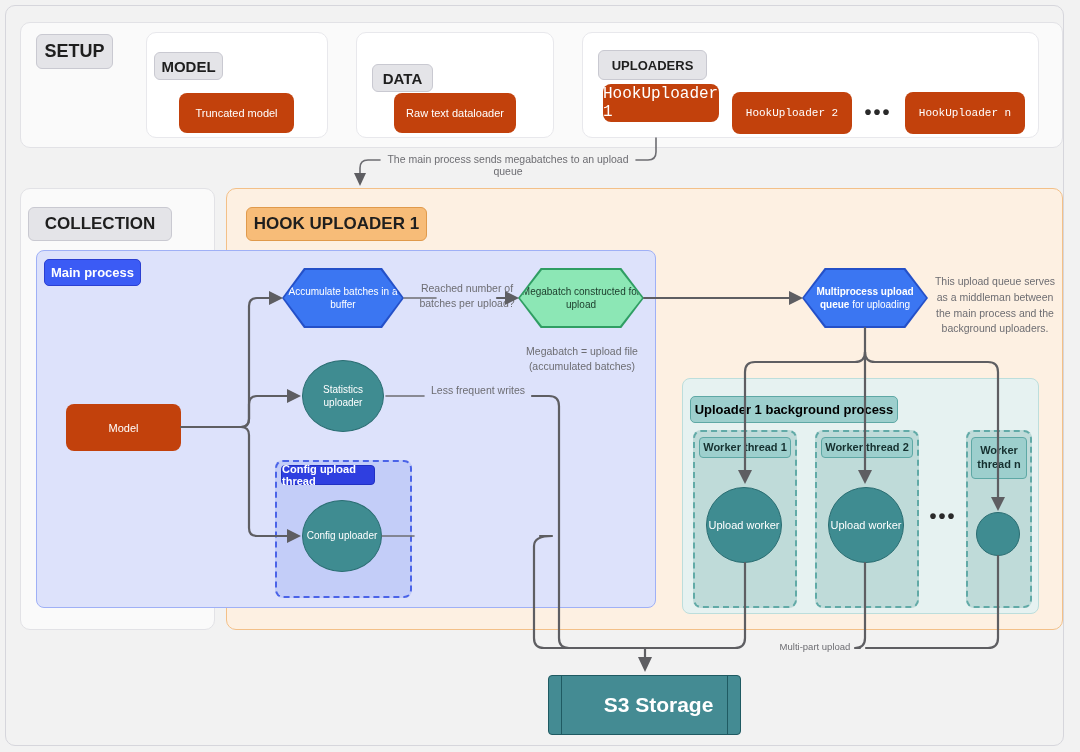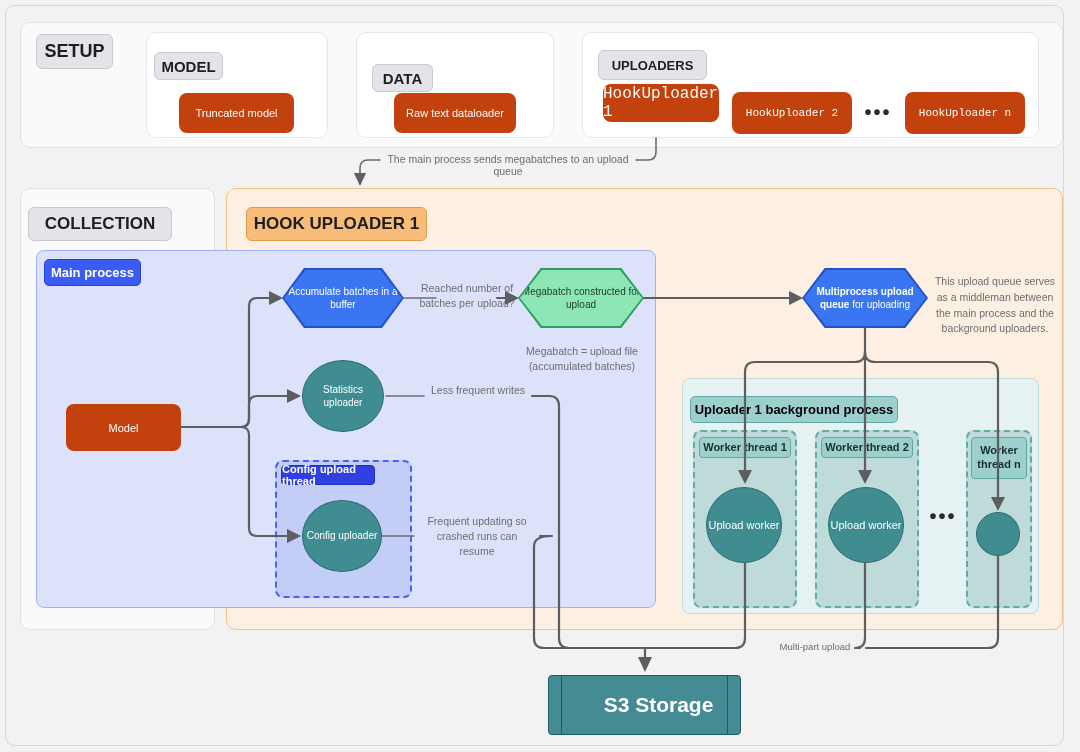--- a/index.html
+++ b/index.html
@@ -152,21 +152,20 @@
   <div class="abs hexwrap hex-green-border hx-megabatch-b"></div>
   <div class="abs hexwrap hex-green hx-megabatch">Megabatch constructed for upload</div>
   <div class="abs note n-megadef">Megabatch = upload file (accumulated batches)</div>
 
   <div class="abs circ c-stats">Statistics uploader</div>
   <div class="abs note n-lessfreq">Less frequent writes</div>
 
   <div class="abs panel-configthread"></div>
   <div class="abs chip chip-configthread">Config upload thread</div>
   <div class="abs circ c-config">Config uploader</div>
-  <div class="abs note n-frequent">Frequent updating so crashed runs can resume</div>
 
   <div class="abs hexwrap hex-blue-border hx-queue-b"></div>
   <div class="abs hexwrap hex-blue hx-queue">
       <span><b class="bold">Multiprocess upload queue</b><span> for uploading</span></span>
     </div>
   <div class="abs note n-queueinfo">This upload queue serves as a middleman between the main process and the background uploaders.</div>
 
   <div class="abs panel-bgproc"></div>
   <div class="abs chip chip-bgproc">Uploader 1 background process</div>
 

